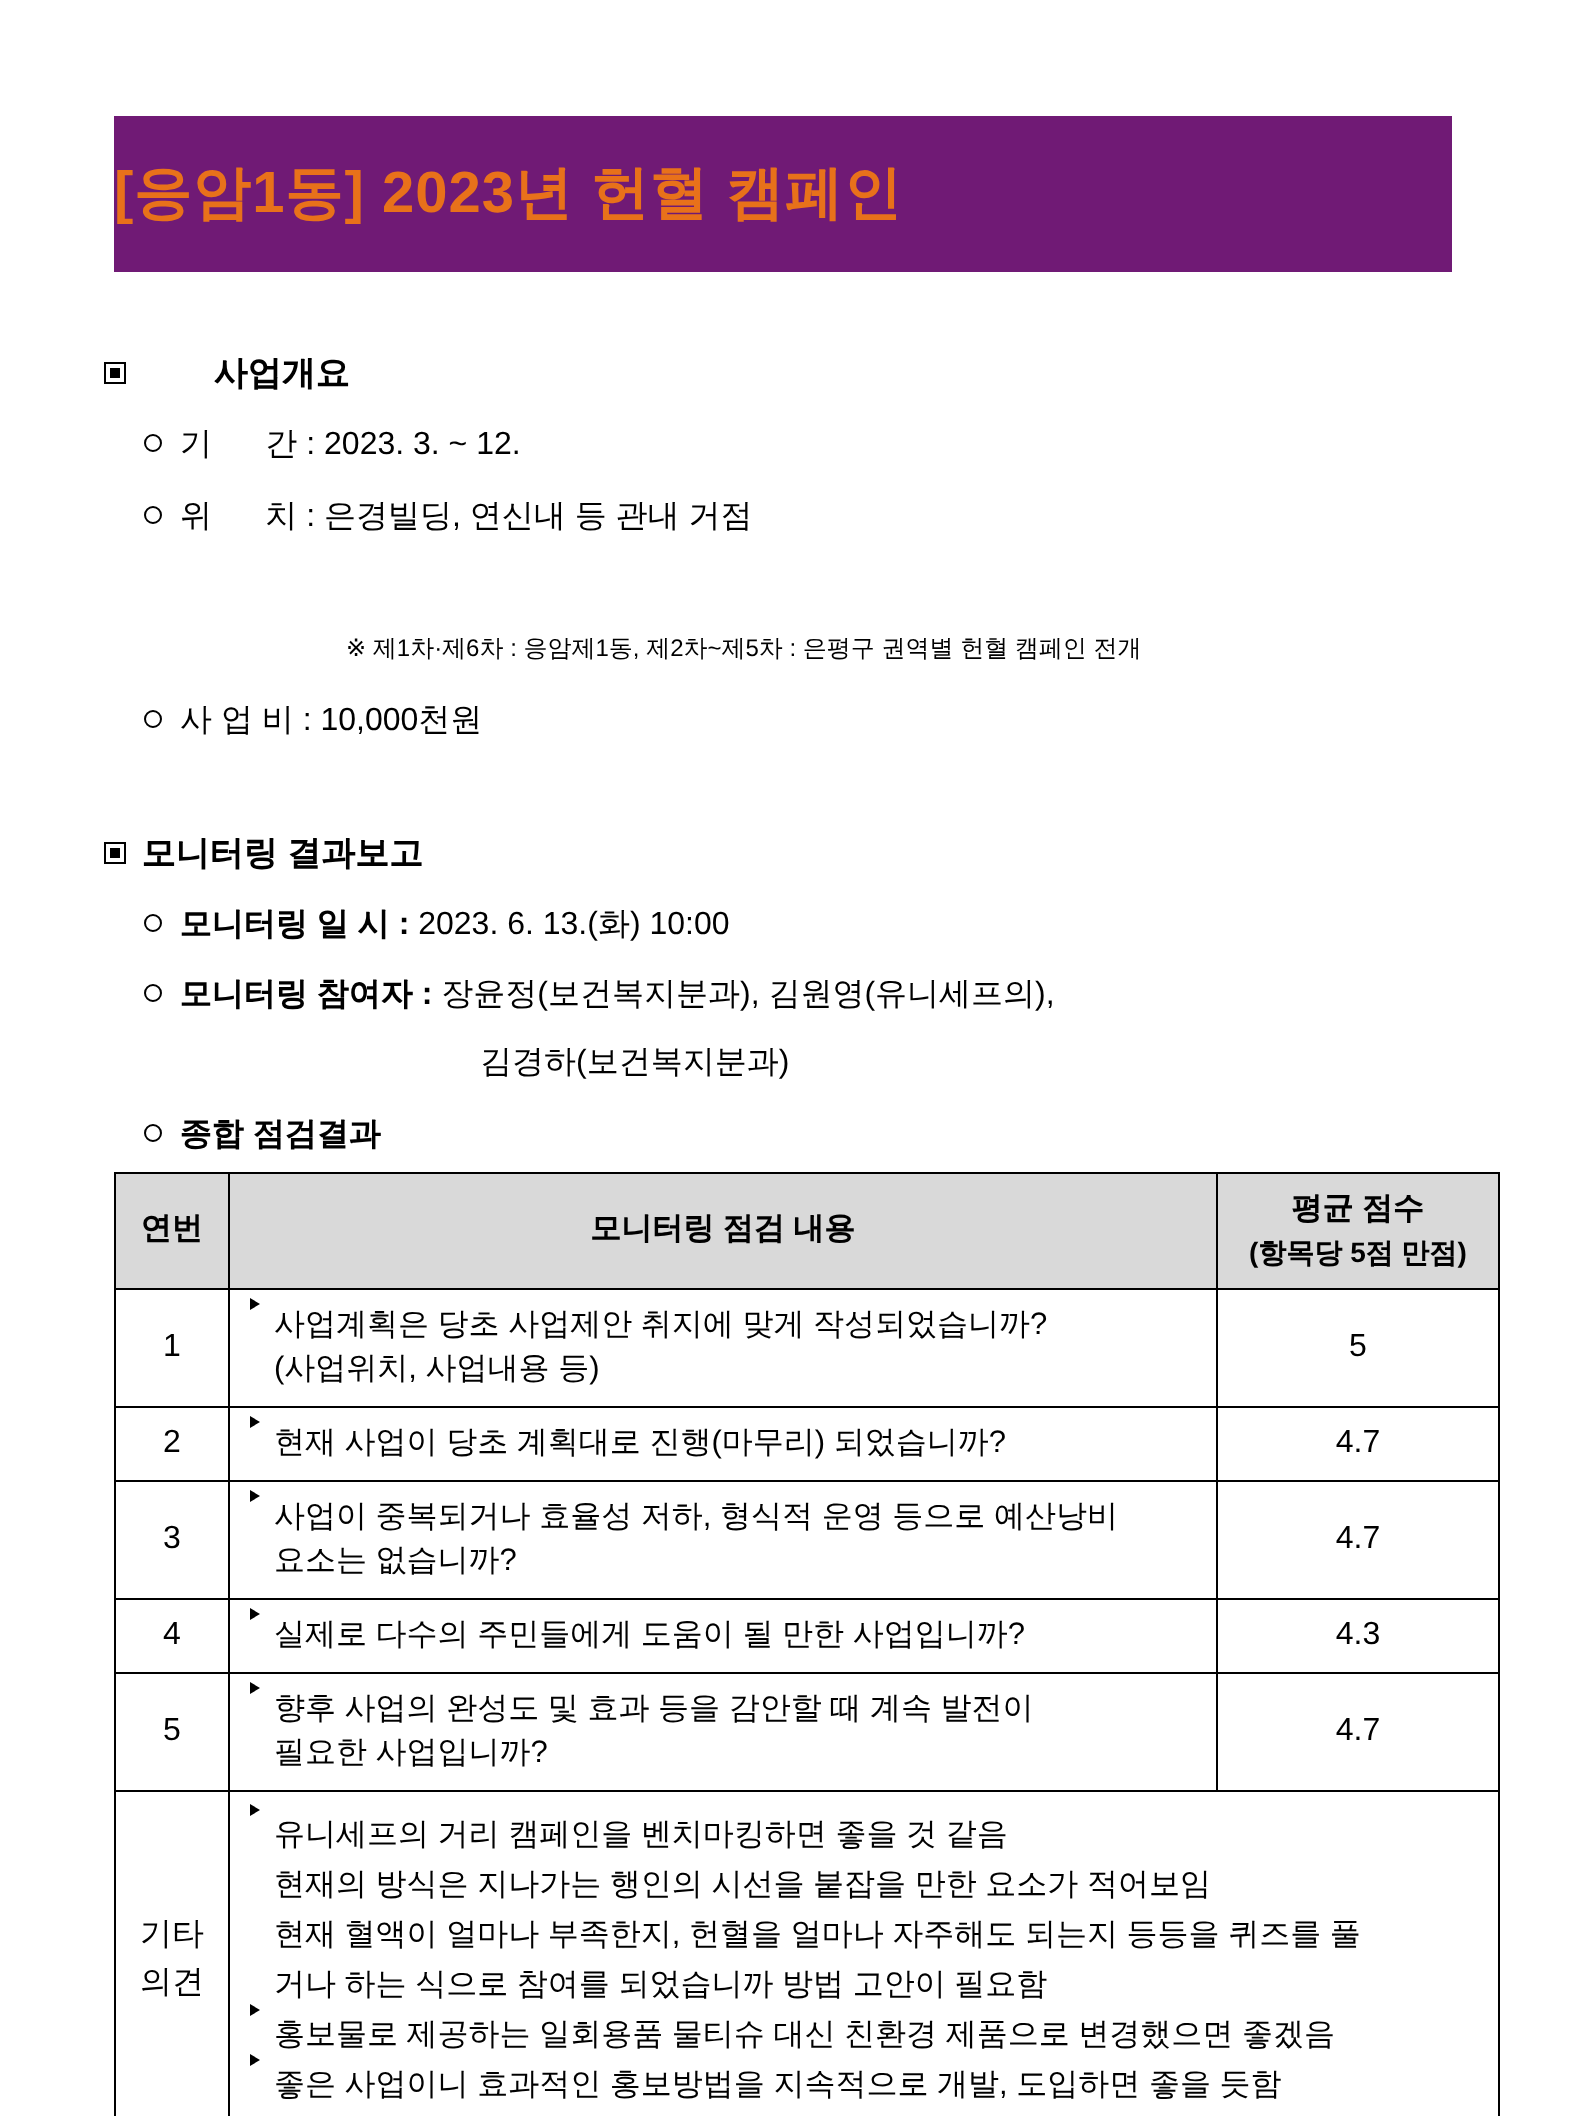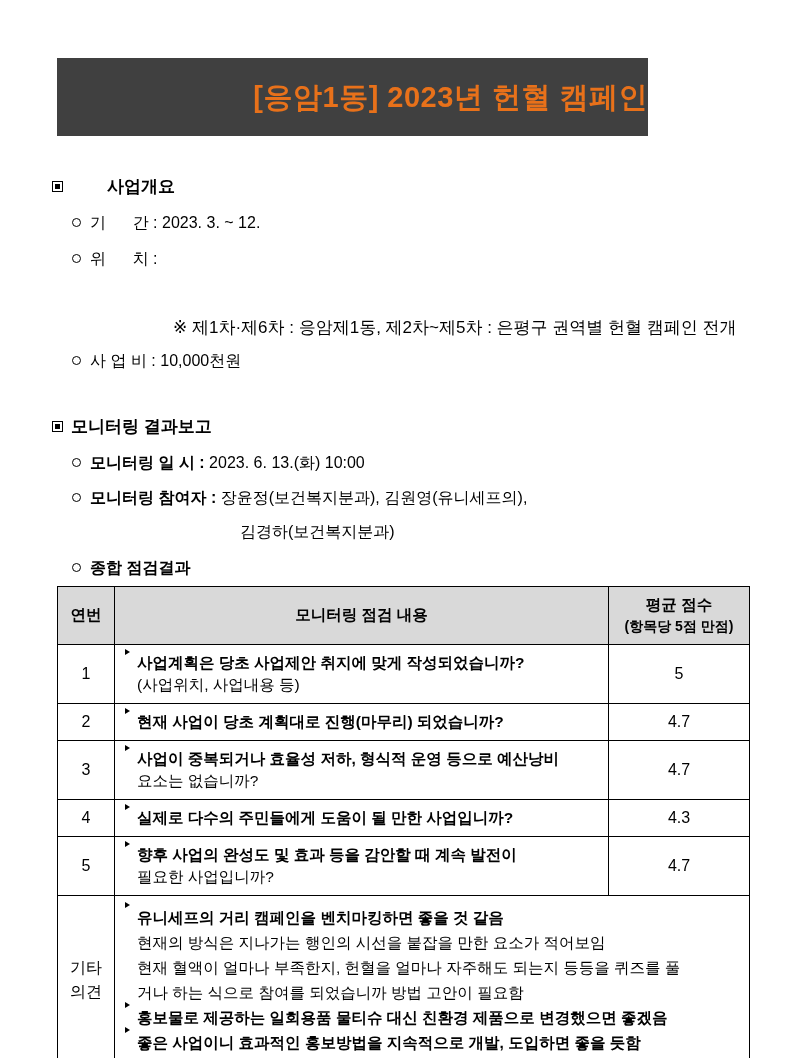--- a/index.html
+++ b/index.html
@@ -22,26 +22,26 @@
     width: 793px;
     height: 1058px;
     box-sizing: border-box;
   }
 
   
   .title-banner {
     position: absolute;
     left: 57px;
     top: 58px;
-    width: 591px;
+    width: 669px;
     height: 78px;
-    background: #404040;
+    background: #701a75;
     display: flex;
     align-items: center;
-    justify-content: flex-end;
+    justify-content: flex-start;
   }
   .title-text {
     color: #e8711a;
     font-size: 29px;
     font-weight: bold;
     letter-spacing: 0.5px;
     white-space: nowrap;
     line-height: 1;
   }
 
@@ -89,21 +89,21 @@
   }
   .label-fixed {
     display: inline-block;
     white-space: pre;
   }
   .blue-bold {
     color: #21219b;
     font-weight: bold;
   }
   .note-line {
-    font-size: 17px;
+    font-size: 12px;
     line-height: 1.3;
     white-space: nowrap;
     text-align: center;
   }
   .bold-label { font-weight: bold; }
 
   
   #sec-overview      { position: absolute; left: 52px;  top: 178px; gap: 36px; }
   #row-period        { position: absolute; left: 72px;  top: 212px; }
   #row-location      { position: absolute; left: 72px;  top: 248px; }
@@ -166,21 +166,21 @@
     border-top: 3.5px solid transparent;
     border-bottom: 3.5px solid transparent;
     margin-right: 7px;
     transform: translateY(-3px);
     flex: none;
   }
   .desc-item {
     display: flex;
     align-items: flex-start;
   }
-  .desc-item > .txt { flex: 1 1 auto; font-weight: bold; }
+  .desc-item > .txt { flex: 1 1 auto; }
   .desc-cont {
     padding-left: 12px;
   }
   td.cell-etc-label {
     text-align: center;
     font-size: 16px;
     line-height: 1.5;
     width: 52px;
   }
   td.cell-etc-body {
@@ -206,20 +206,21 @@
 
   <div class="bullet-row" id="row-period">
     <span class="circ-marker"></span>
     <span class="label-fixed">기      간 : </span>
     <span>2023. 3. ~ 12.</span>
   </div>
 
   <div class="bullet-row" id="row-location">
     <span class="circ-marker"></span>
     <span class="label-fixed">위      치 : </span>
+    <span>은경빌딩, 연신내 등 관내 거점</span>
   </div>
 
 
   <div class="note-line" id="row-note">※ 제1차·제6차 : 응암제1동, 제2차~제5차 : 은평구 권역별 헌혈 캠페인 전개</div>
 
   <div class="bullet-row" id="row-budget">
     <span class="circ-marker"></span>
     <span class="label-fixed">사 업 비 : </span>
     <span>10,000천원</span>
   </div>

